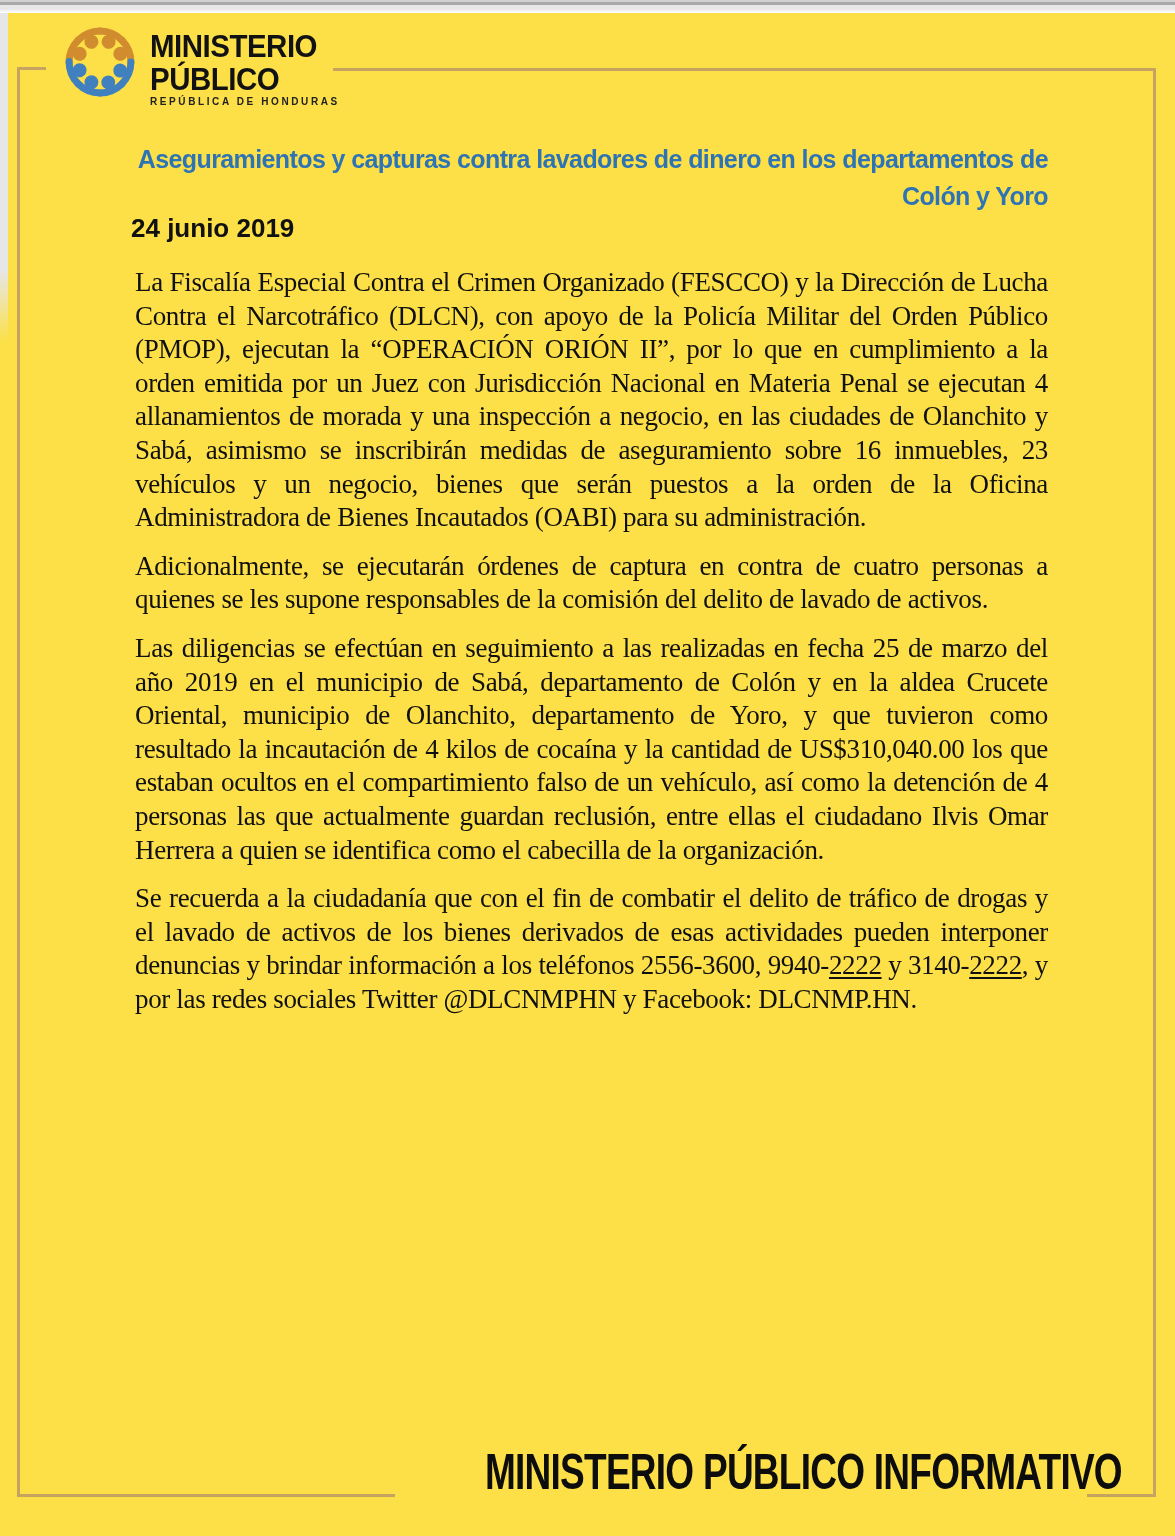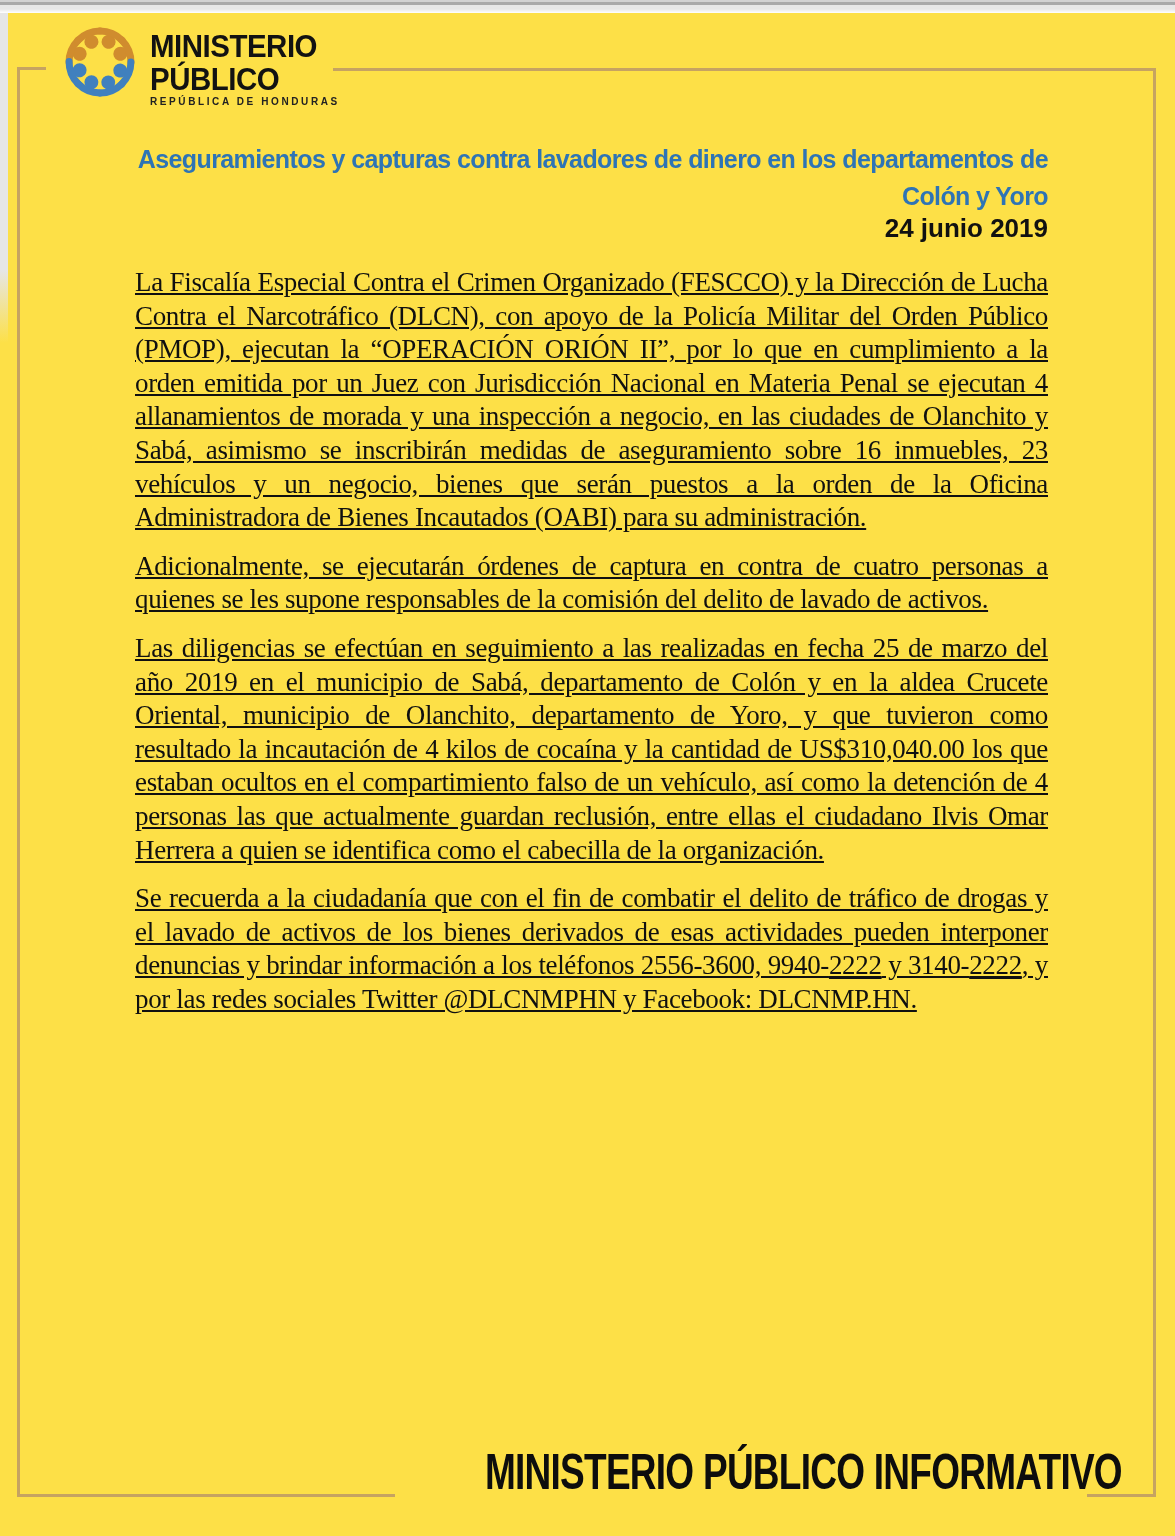--- a/index.html
+++ b/index.html
@@ -60,30 +60,30 @@
   
   .doc-title{
     position:absolute;left:131px;top:141px;width:917px;
     font-family:"Liberation Sans", sans-serif;
     font-size:25px;font-weight:700;letter-spacing:-0.6px;
     line-height:37px;text-align:right;color:var(--title-blue);
   }
   .doc-date{
     position:absolute;left:131px;top:213px;width:917px;
     font-family:"Liberation Sans", sans-serif;
-    font-size:26px;font-weight:700;text-align:right;color:#111;
+    font-size:26px;font-weight:700;color:#111;
   }
 
   
   .body-text{
     position:absolute;left:135px;top:266px;width:913px;
   }
   .body-text p{
     font-size:27px;line-height:33.6px;letter-spacing:-0.35px;
-    text-align:justify;margin-bottom:15px;color:#101010;text-decoration:underline;
+    text-align:justify;margin-bottom:15px;color:#101010;
   }
   .seg-u{text-decoration:underline;text-underline-offset:3px;}
 
   
   .footer-title{
     position:absolute;left:395px;top:1446px;width:692px;height:52px;
     font-family:"Liberation Sans", sans-serif;
     font-size:50px;font-weight:700;letter-spacing:-1px;
     color:#0d0d0d;white-space:nowrap;text-align:center;
     transform:scaleX(0.74);transform-origin:center;

